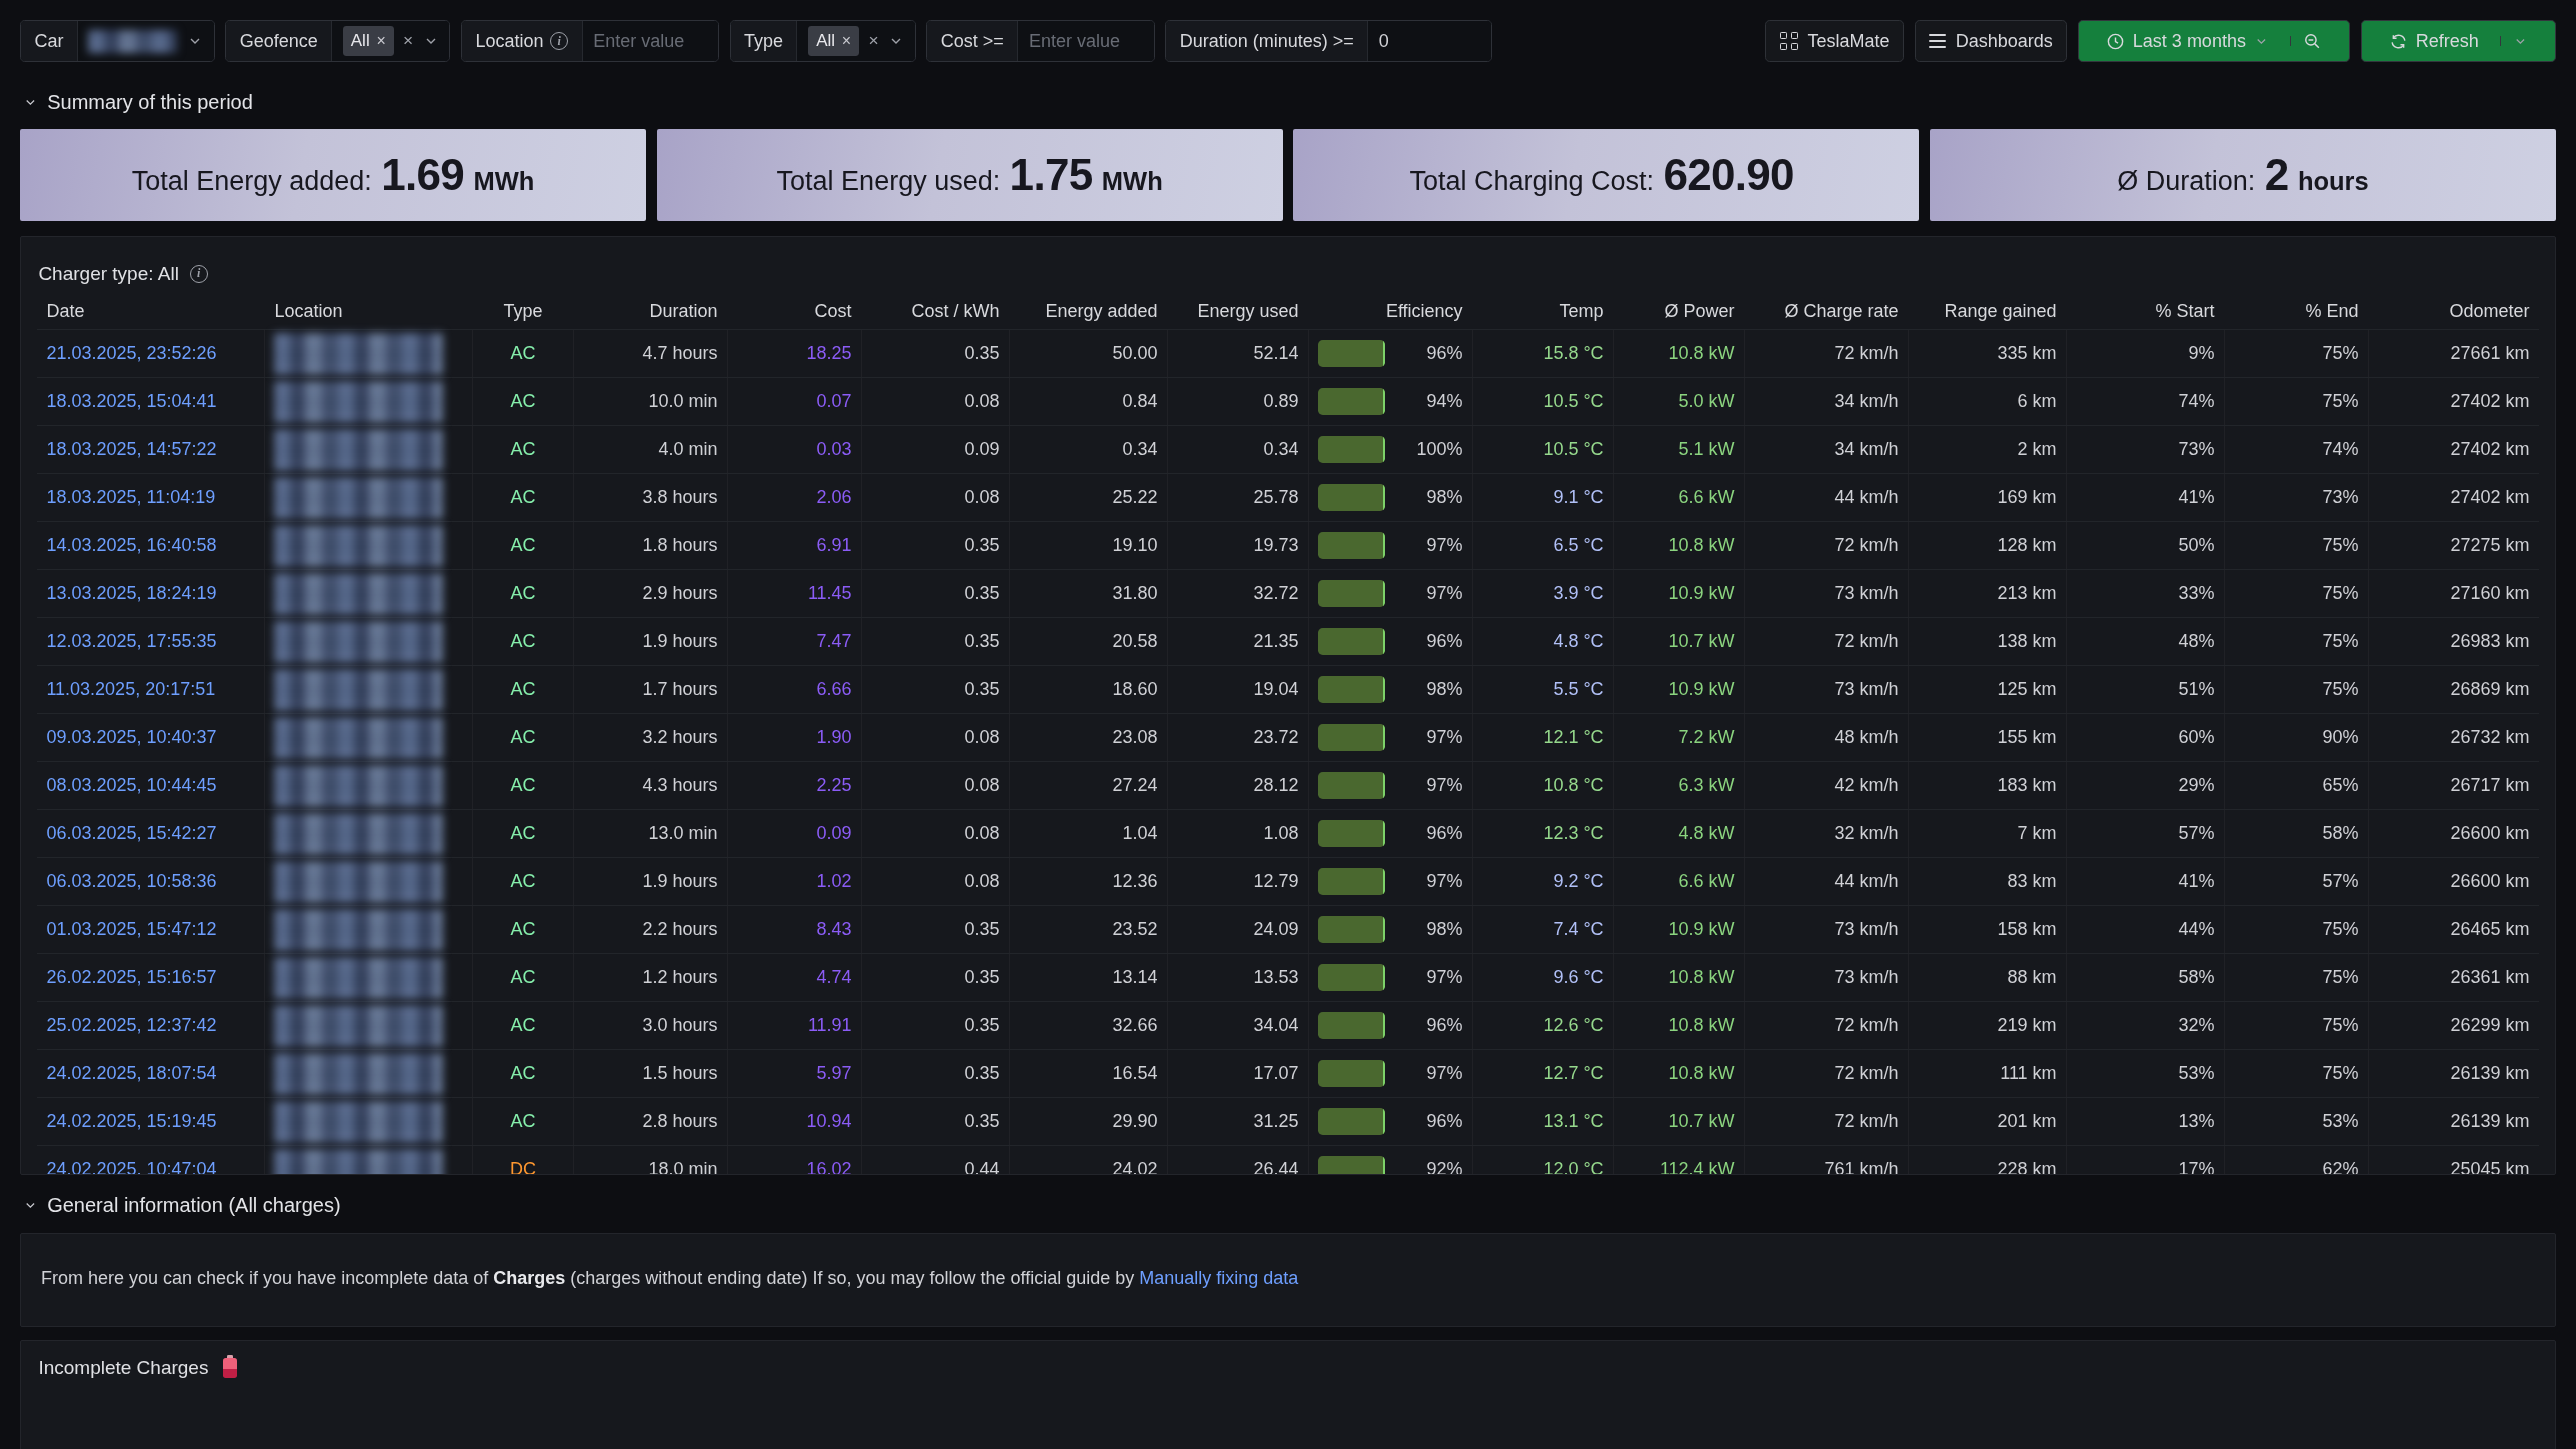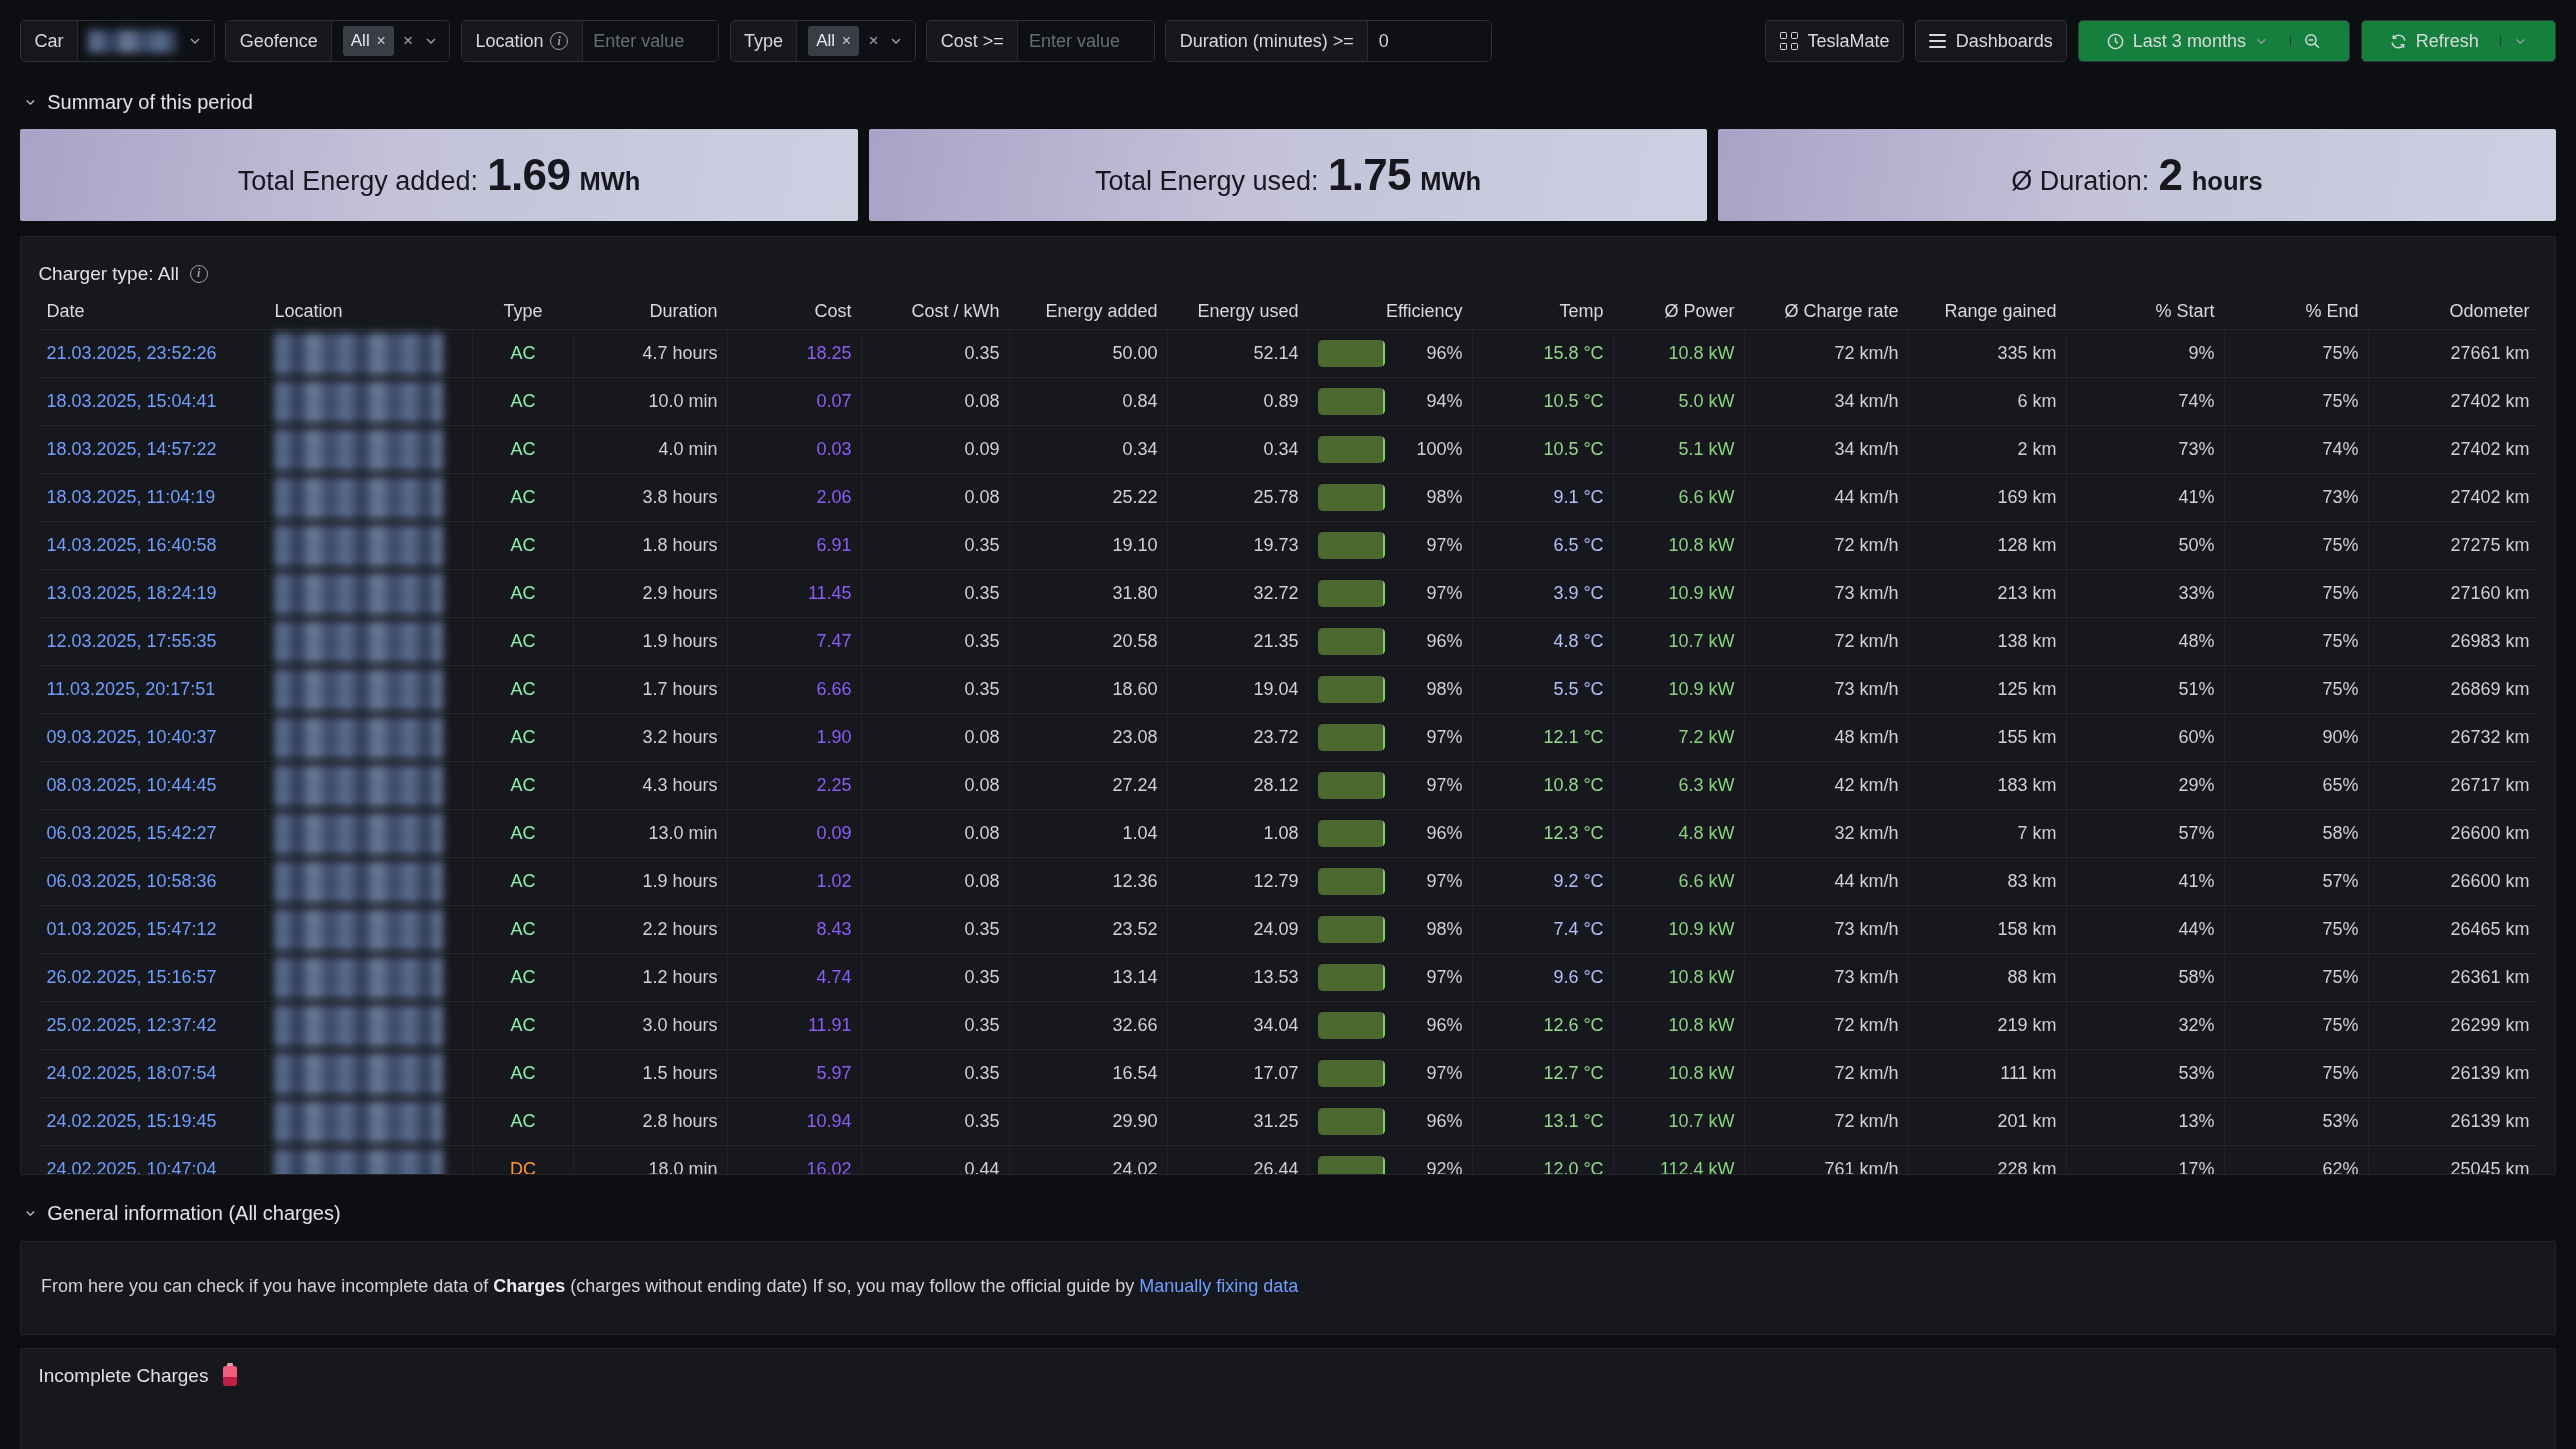--- a/index.html
+++ b/index.html
@@ -37,21 +37,21 @@
   .btn-filled { background:#15803d; border-color:#33363d; padding:15px; }
   .btn-filled .seg { display:flex; align-items:center; gap:8px; padding:0 12px; height:100%; }
   .btn-filled .seg + .seg { border-left:0.7px solid #33363d; }
   .grid-icon { display:grid; grid-template-columns:7.4px 7.4px; grid-template-rows:7.4px 7.4px; gap:3.4px; }
   .grid-icon i { border:1.7px solid #d8d9dd; border-radius:1.3px; }
   .menu-icon { display:flex; flex-direction:column; gap:4px; }
   .menu-icon i { width:17.4px; height:2px; background:#d8d9dd; border-radius:1.3px; }
 
   
   .section-row { display:flex; align-items:center; gap:9.4px; margin:27px 20px 0 23px; height:27px; }
-  .section-row.gen { margin-top:25px; }
+  .section-row.gen { margin-top:17px; }
   .section-title { font-size:20px; color:#e3e4e8; }
 
   
   .stats { display:flex; gap:10.7px; margin:13.4px 20px 0 20px; height:92px; }
   .stat { flex:1; border-radius:2px; display:flex; align-items:baseline; justify-content:center; gap:10.7px; padding-top:0;
     background:linear-gradient(100deg,#a8a3c7 0%,#c3c2d8 45%,#ced0e2 100%);
     color:#17171f; align-items:center; }
   .stat .inner { display:flex; align-items:baseline; gap:9.4px; }
   .stat .s-label { font-size:27px; }
   .stat .s-value { font-size:44px; font-weight:bold; letter-spacing:-0.7px; }
@@ -232,20 +232,27 @@
     </div>
 
     <div class="stat">
       <div class="inner">
         <span class="s-label">Total Energy used:</span>
         <span class="s-value">1.75</span>
         <span class="s-unit">MWh</span>
       </div>
     </div>
 
+    <div class="stat">
+      <div class="inner">
+        <span class="s-label">Total Charging Cost:</span>
+        <span class="s-value">620.90</span>
+        <span class="s-unit"></span>
+      </div>
+    </div>
 
     <div class="stat">
       <div class="inner">
         <span class="s-label">Ø Duration:</span>
         <span class="s-value">2</span>
         <span class="s-unit">hours</span>
       </div>
     </div>
   </div>
 

